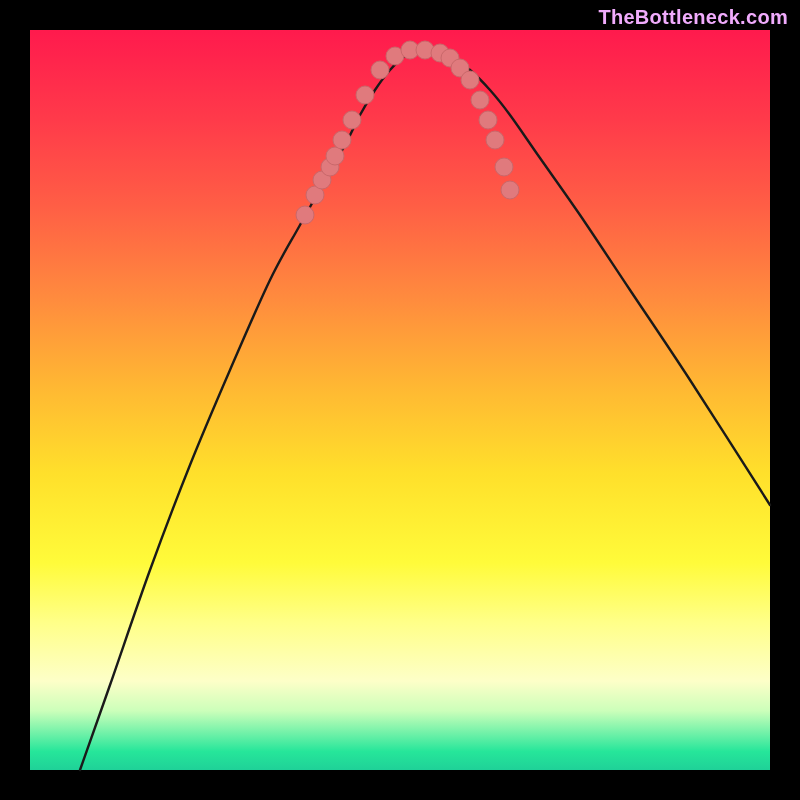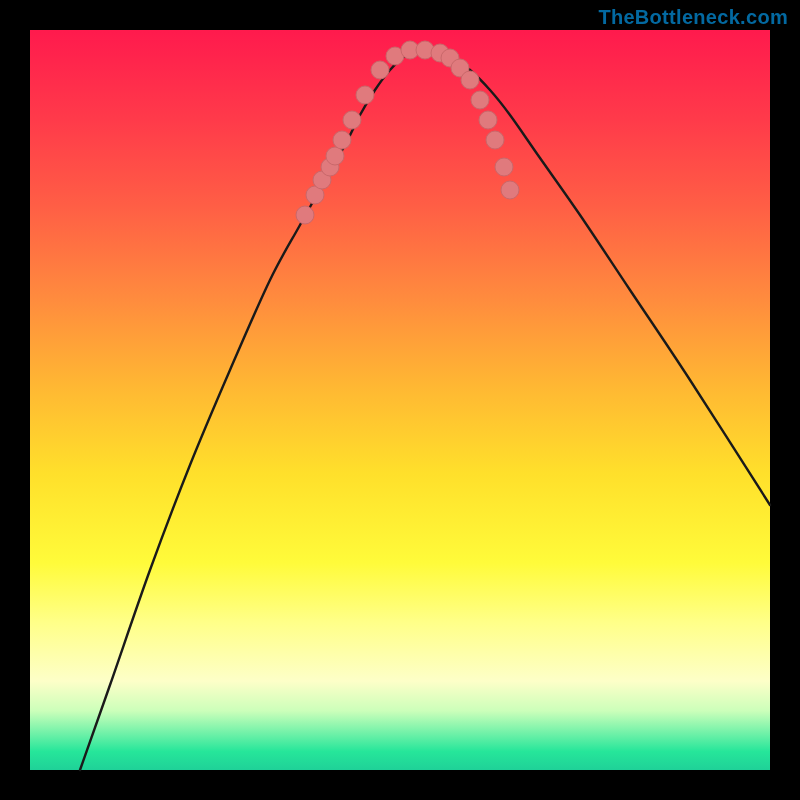--- a/index.html
+++ b/index.html
@@ -37,21 +37,21 @@
       #fdffc8 88%,
       #ccffba 92%,
       #26e69a 97.5%,
       #1fd198 100%
     );
   }
   .watermark {
     position: absolute;
     top: 6px;
     right: 12px;
-    color: #0369a1;
+    color: #f0abfc;
     font-size: 20px;
     font-weight: 600;
     letter-spacing: 0.3px;
     user-select: none;
   }
   svg.curve {
     position: absolute;
     left: 0;
     top: 0;
     width: 740px;

